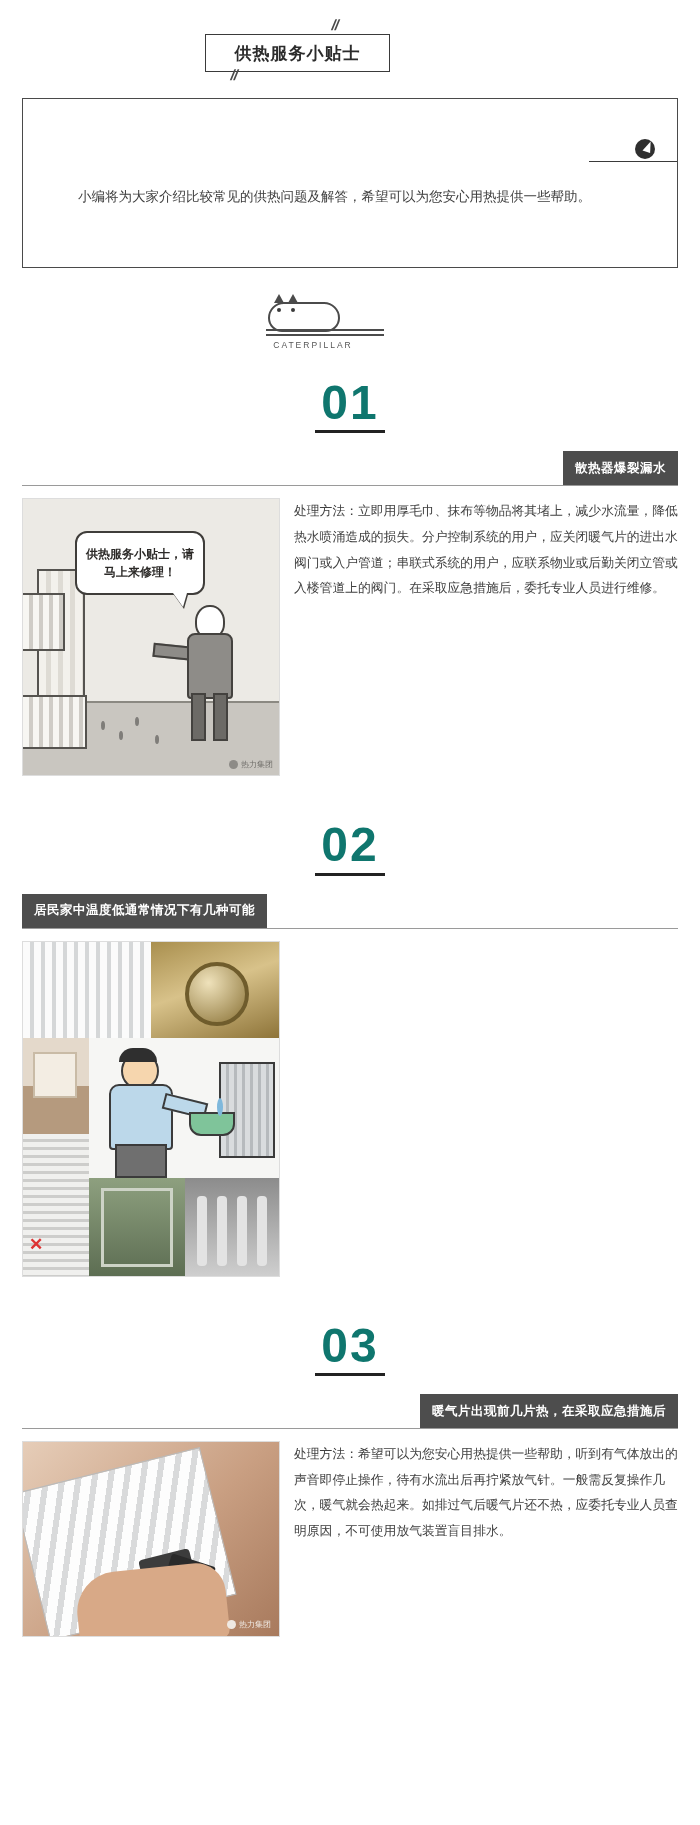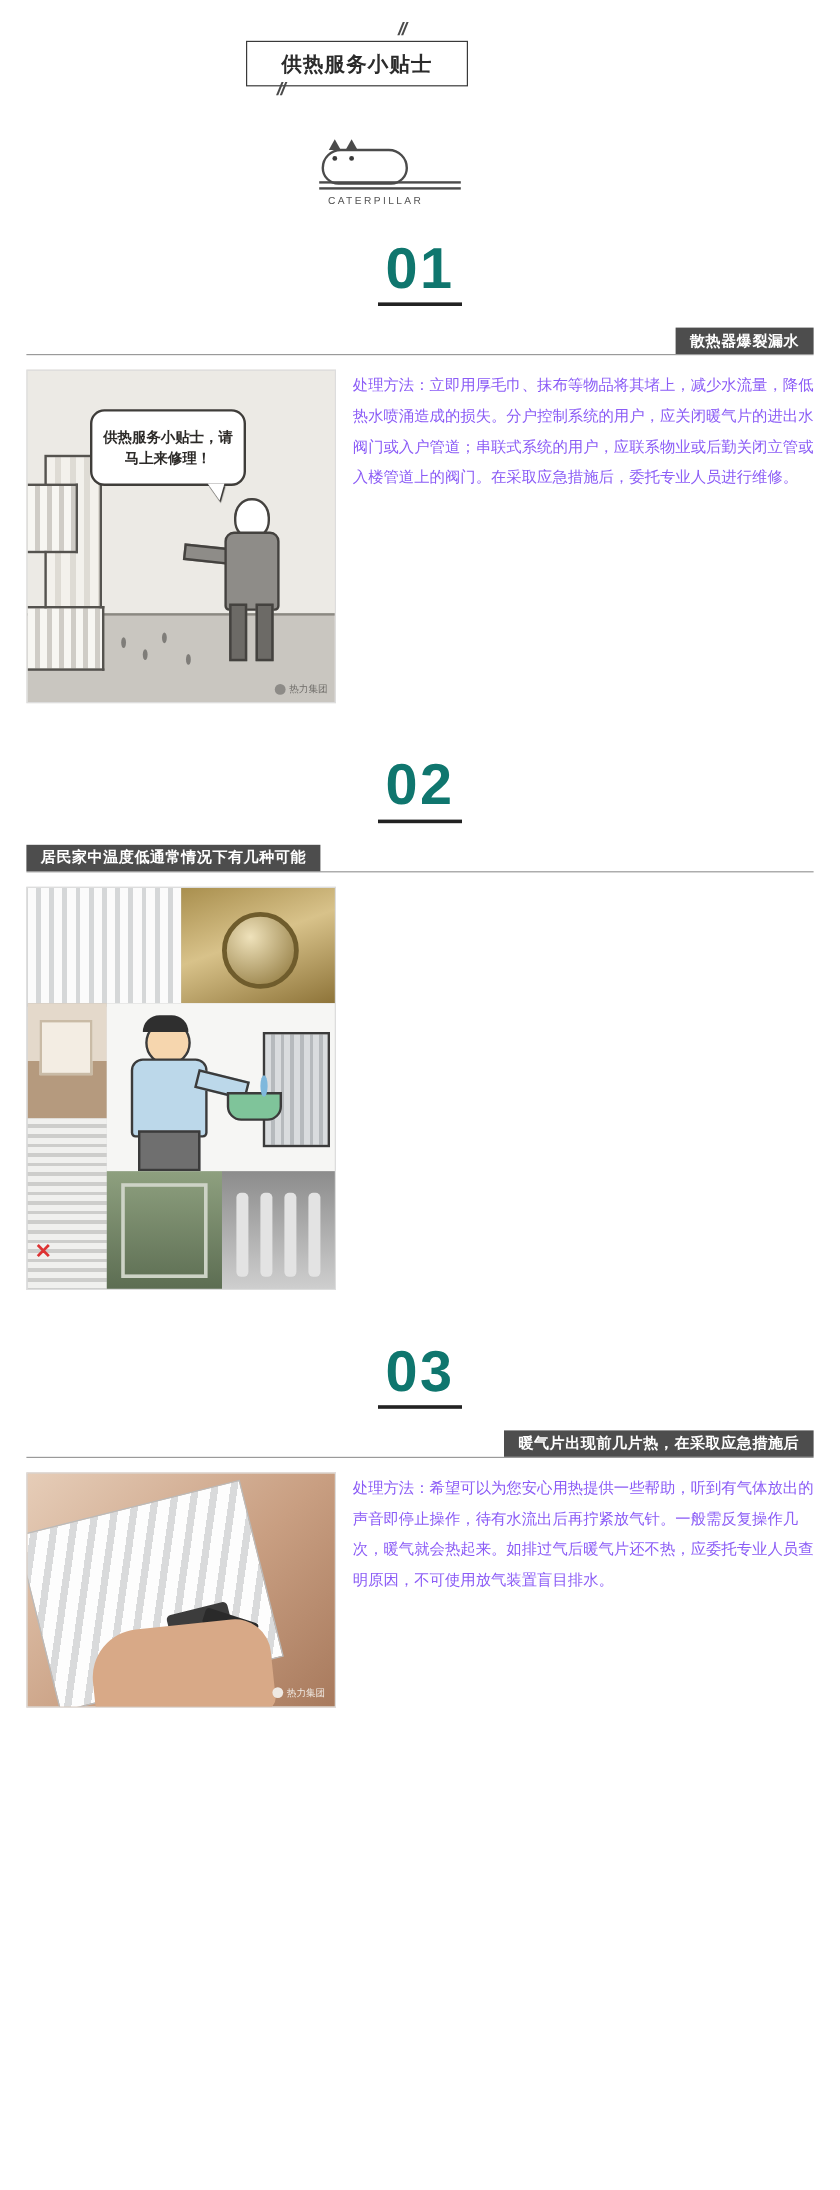--- a/index.html
+++ b/index.html
@@ -189,21 +189,21 @@
     line-height: 1.05;
   }
 
   
   .block {
     position: relative;
     margin: 0 22px;
     min-height: 280px;
   }
   .label-bar {
-    height: 22px;
+    height: 34px;
     display: flex;
     align-items: center;
     background: #4d4d4d;
     color: #fff;
     font-size: 12.5px;
     font-weight: bold;
     padding: 0 12px;
     box-sizing: border-box;
     letter-spacing: 0.5px;
     width: fit-content;
@@ -223,21 +223,21 @@
   }
 
   .two-col {
     display: flex;
     gap: 14px;
     margin-top: 12px;
   }
   .body-text {
     font-size: 12.8px;
     line-height: 2.0;
-    color: #8b5cf6;
+    color: #404040;
   }
 
   
   .fig1 {
     width: 258px;
     height: 278px;
     position: relative;
     background: #e9e7e2;
     flex: 0 0 258px;
     overflow: hidden;
@@ -459,20 +459,25 @@
 <div class="page">
 
   <div class="header">
     <div class="slash-group slash-tl">//</div>
     <div class="title-box">
       <span class="title-text">供热服务小贴士</span>
     </div>
     <div class="slash-group slash-bl">//</div>
   </div>
 
+  <div class="intro-box">
+    <div class="intro-rule"></div>
+    <div class="pointer-icon"></div>
+    <div class="intro-text">小编将为大家介绍比较常见的供热问题及解答，希望可以为您安心用热提供一些帮助。</div>
+  </div>
 
   <div class="mascot">
     <div class="mascot-wrap">
       <div class="mascot-body"></div>
       <div class="mascot-ear-l"></div>
       <div class="mascot-ear-r"></div>
       <div class="mascot-eye-l"></div>
       <div class="mascot-eye-r"></div>
       <div class="mascot-line"></div>
       <div class="mascot-line2"></div>

